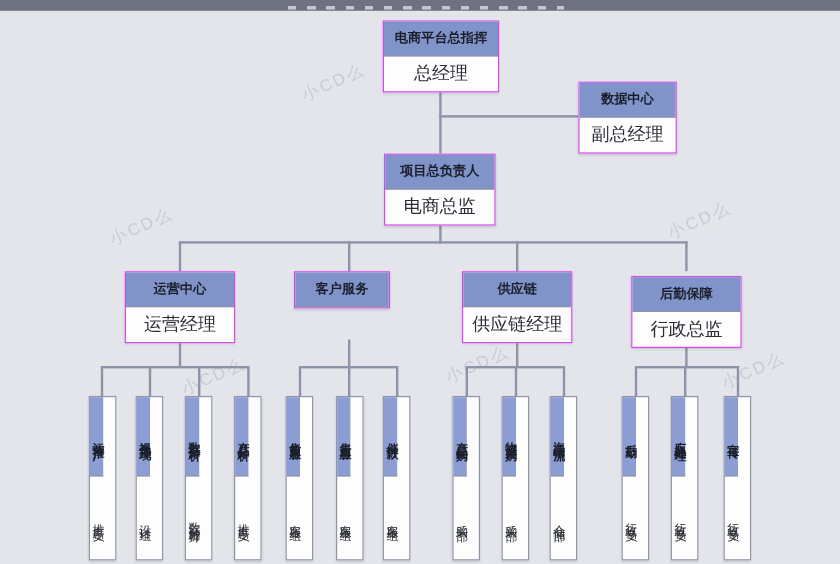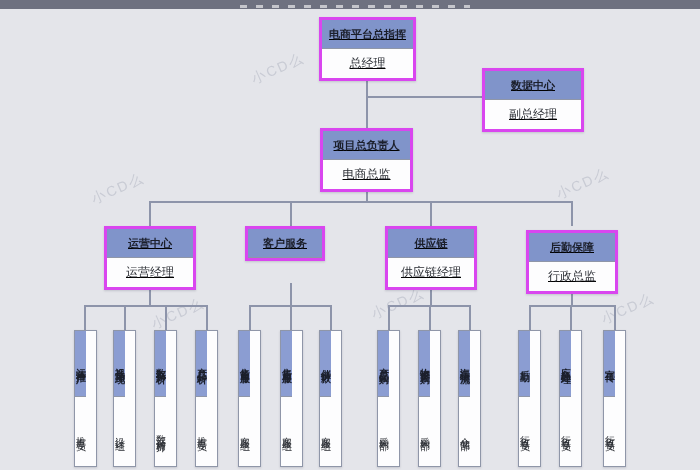--- a/index.html
+++ b/index.html
@@ -33,36 +33,35 @@
     user-select:none;pointer-events:none;
     white-space:nowrap;
   }
   
   .hline,.vline{position:absolute;background:var(--line,#8d94aa);}
   .hline{height:2px;}
   .vline{width:2px;}
   
   .box{
     position:absolute;
-    border:3px solid #d946ef;
+    border:1px solid #d946ef;
     background:var(--box_body_bg,#fdfdfe);
     box-shadow:0 1px 2px rgba(40,45,70,.18);
     box-sizing:border-box;
-    text-decoration:underline;
   }
   .box-head{
     height:28px;line-height:28px;
     background:var(--header_bg,#8094ca);
     border-bottom:1px solid #8f96a8;
     color:#1b1f2b;font-weight:bold;font-size:11px;
     text-align:center;white-space:nowrap;
   }
   .box-body{
     height:29px;line-height:29px;
-    color:#2a2d33;font-size:12px;
+    color:#2a2d33;font-size:15px;
     text-align:center;white-space:nowrap;
   }
   
   .vbox{
     position:absolute;top:330px;width:23px;height:137px;
     border:1px solid #8f96a8;
     background:var(--box_body_bg,#fdfdfe);
     box-shadow:0 1px 2px rgba(40,45,70,.18);
     box-sizing:border-box;
   }
@@ -131,21 +130,21 @@
   <div class="hline" style="left:530px;top:305px;width:85px"></div>
   <div class="vline" style="left:529px;top:305px;height:25px"></div>
   <div class="vline" style="left:570px;top:305px;height:25px"></div>
   <div class="vline" style="left:614px;top:305px;height:25px"></div>
 
   <div class="box" style="left:319px;top:17px;width:97px">
     <div class="box-head">电商平台总指挥</div>
     <div class="box-body">总经理</div>
   </div>
 
-  <div class="box" style="left:482px;top:68px;width:102px">
+  <div class="box" style="left:482px;top:68px;width:82px">
     <div class="box-head">数据中心</div>
     <div class="box-body">副总经理</div>
   </div>
 
   <div class="box" style="left:104px;top:226px;width:92px">
     <div class="box-head">运营中心</div>
     <div class="box-body">运营经理</div>
   </div>
 
   <div class="box" style="left:320px;top:128px;width:93px">

